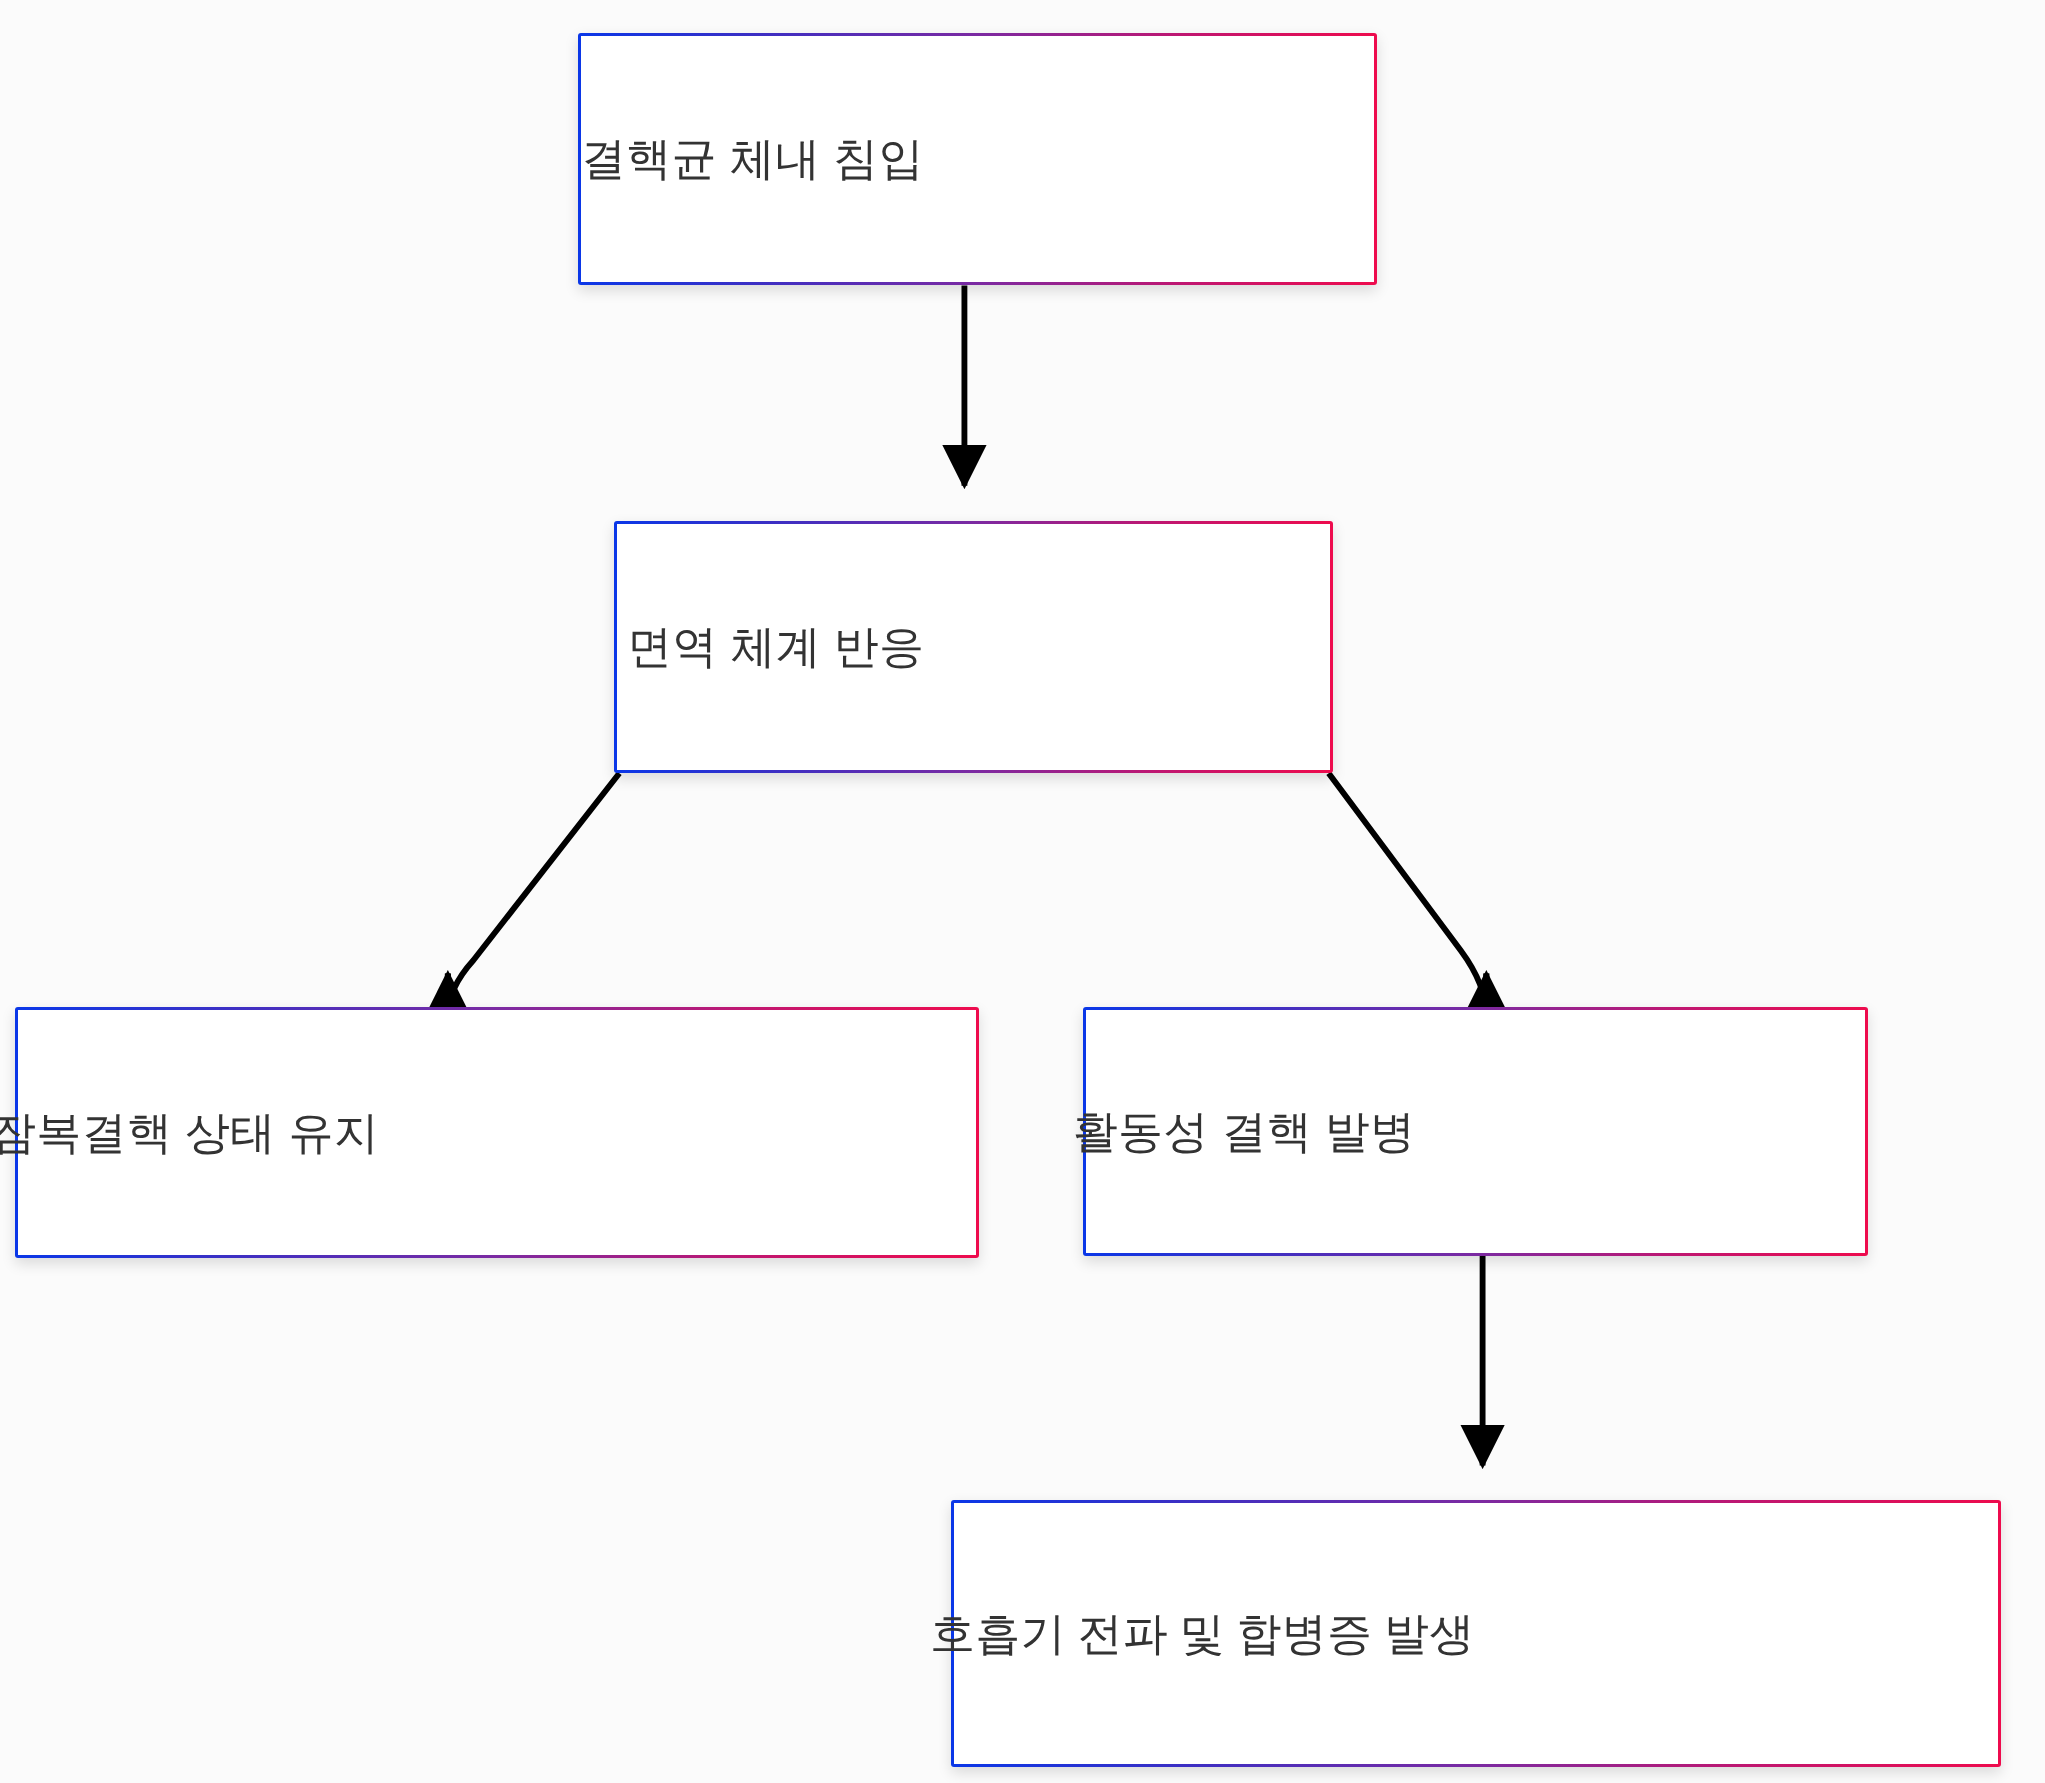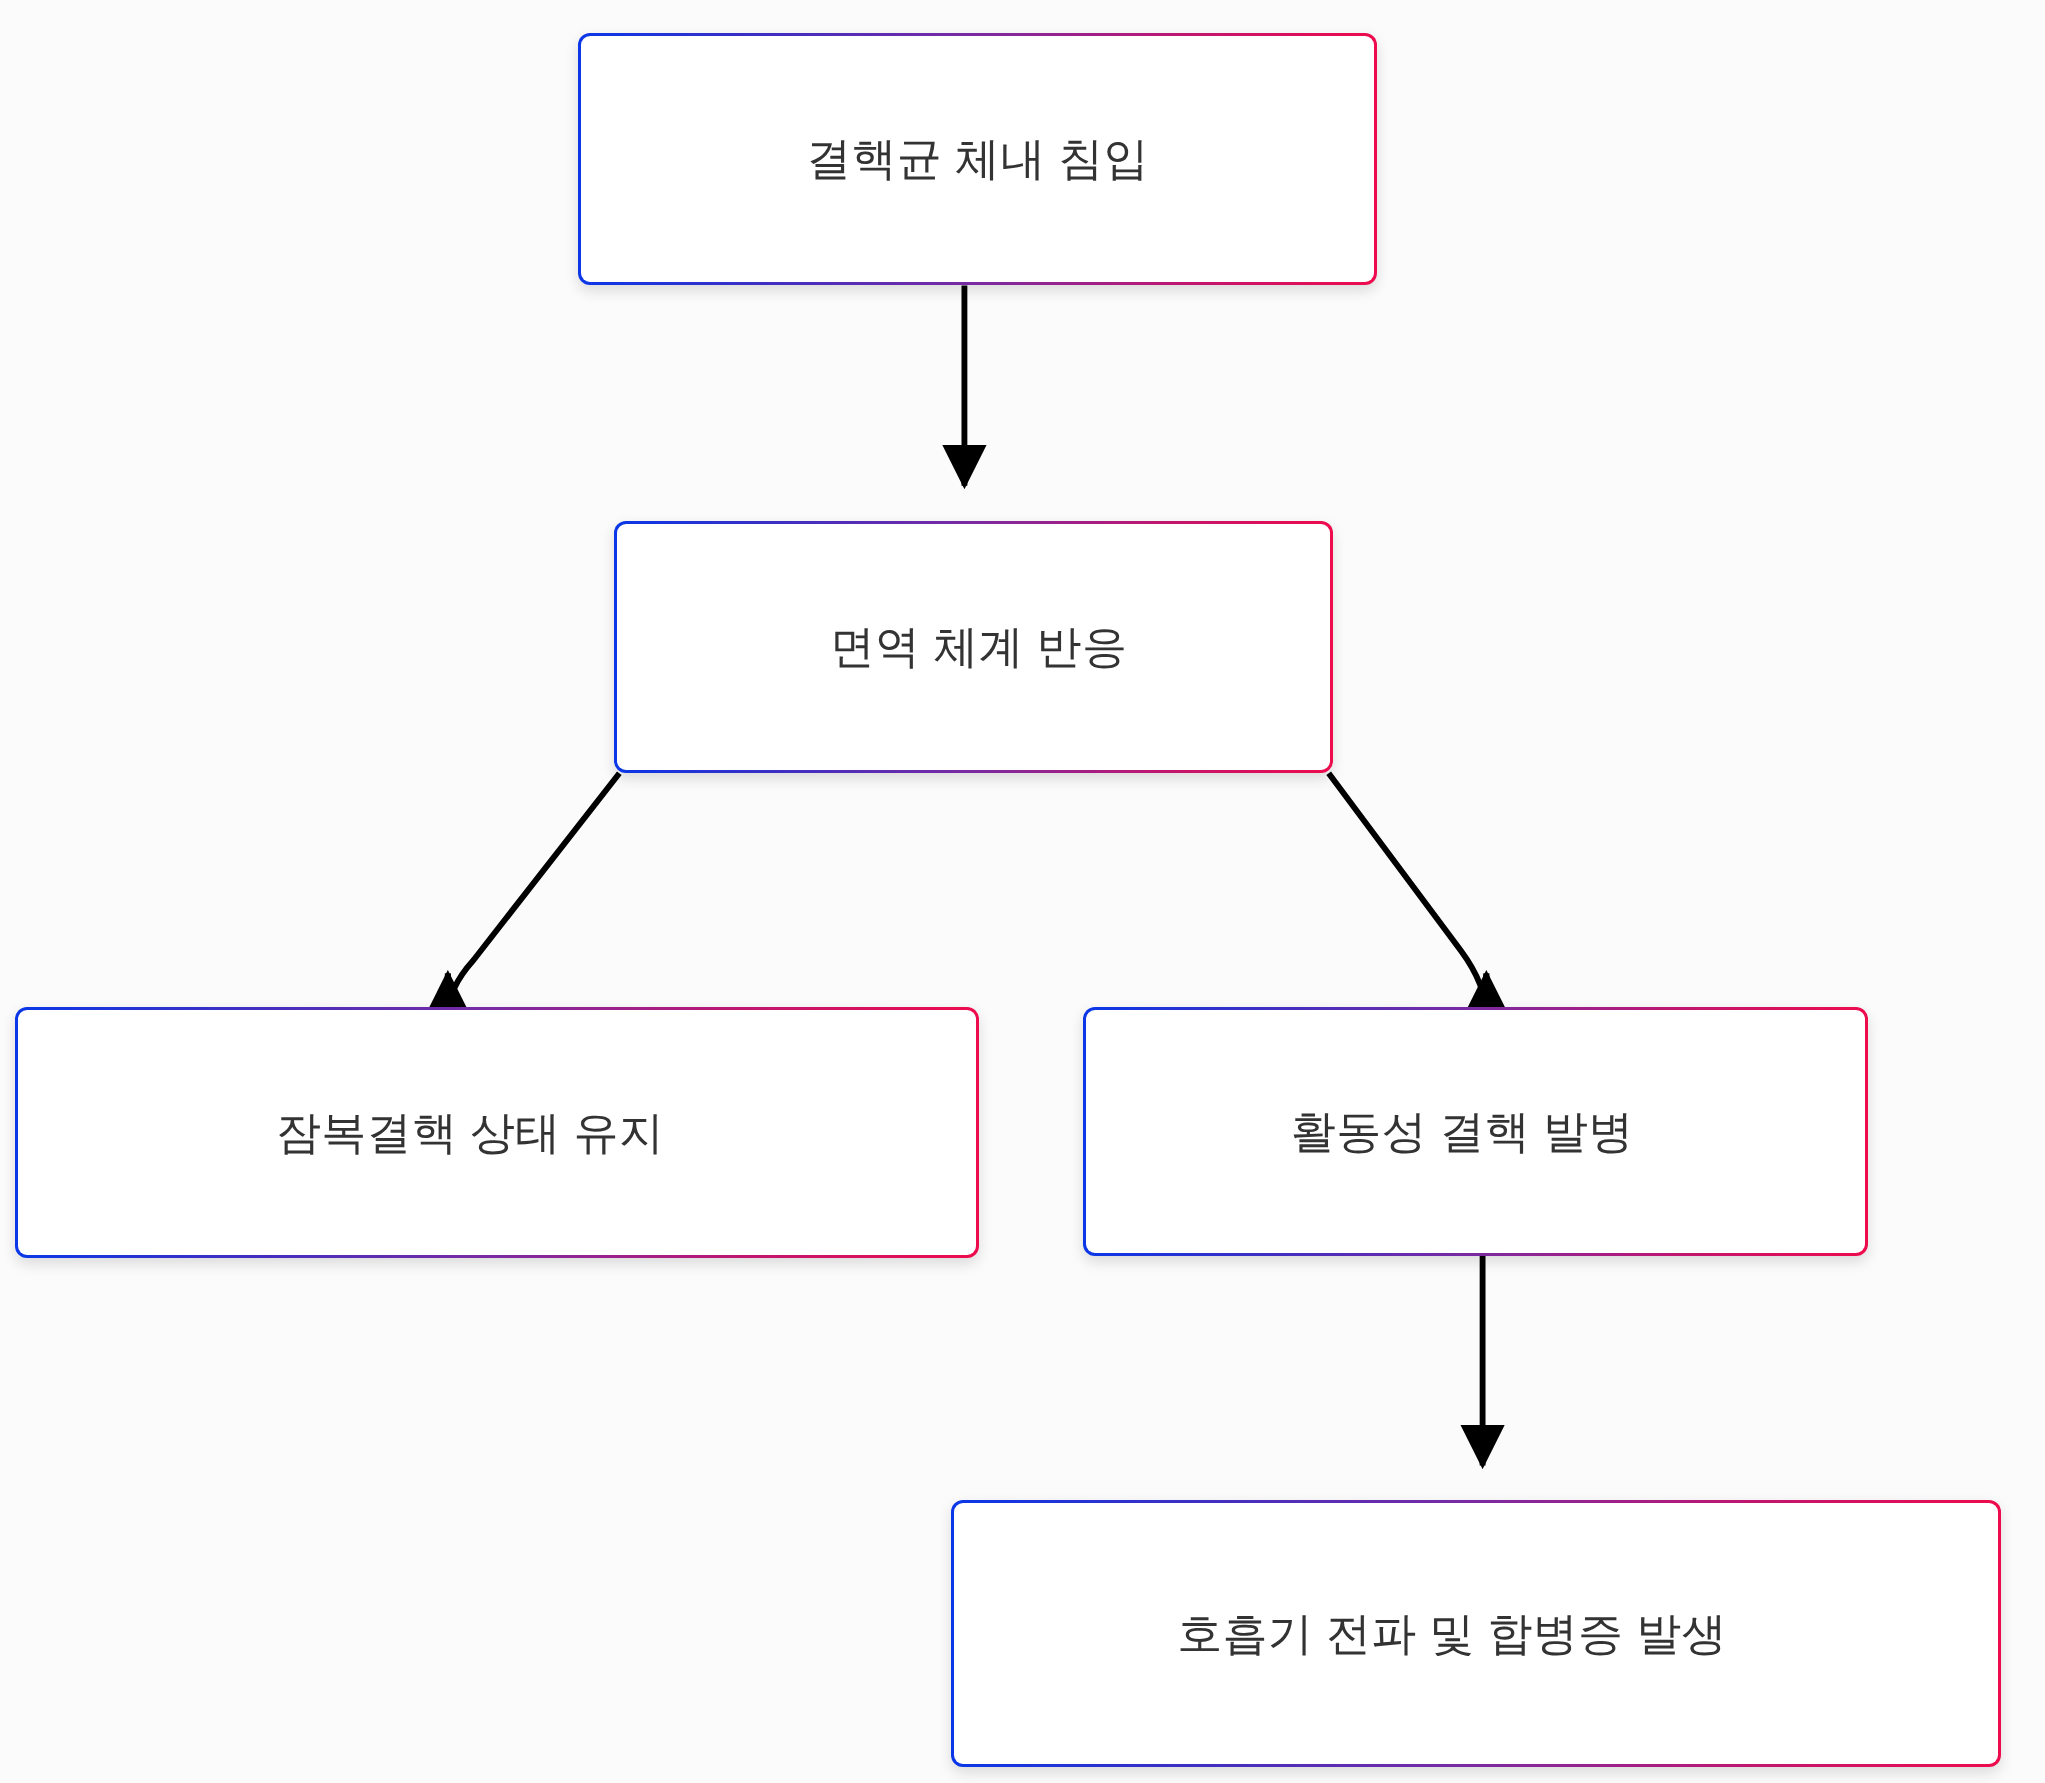--- a/index.html
+++ b/index.html
@@ -21,46 +21,45 @@
     top: 0;
     width: 2046px;
     height: 1783px;
     pointer-events: none;
   }
   .node {
     position: absolute;
     box-sizing: border-box;
     background: #ffffff;
     border: 3.7px solid transparent;
-    border-radius: 12px;
+    border-radius: 3px;
     background-image:
       linear-gradient(#ffffff, #ffffff),
       linear-gradient(90deg, #0a37e8 0%, #3b2fc4 22%, #7b2aa2 50%, #c01670 76%, #ee0b4d 100%);
     background-origin: border-box;
     background-clip: padding-box, border-box;
     box-shadow: 0 5.3px 14px rgba(0,0,0,0.13);
     display: flex;
     align-items: center;
-    justify-content: center;
   }
   .node-label {
     color: #333333;
     font-size: 45px;
     font-weight: 400;
     line-height: 1.2;
     letter-spacing: 0.3px;
     white-space: nowrap;
     text-align: center;
   }
   
   #node-0 { left: 578px; top: 33px;   width: 799px; height: 252px; }
   #node-1 { left: 614px; top: 521px;  width: 719px; height: 252px; padding-left: 10px; }
   #node-2 { left: 15px;   top: 1007px; width: 964px; height: 251px; }
   #node-3 { left: 1083px; top: 1007px; width: 785px; height: 249px; }
-  #node-4 { left: 951px; top: 1500px; width: 1050px; height: 267px; }
+  #node-4 { left: 951px; top: 1500px; width: 1050px; height: 267px; font-family: Liberation Serif, serif; }
   
   #node-2 .node-label { transform: translateX(-27px); }
   #node-3 .node-label { transform: translateX(-13.3px); }
   #node-4 .node-label { transform: translateX(-24px); }
 </style>
 </head>
 <body>
 
 <div id="canvas">
 

